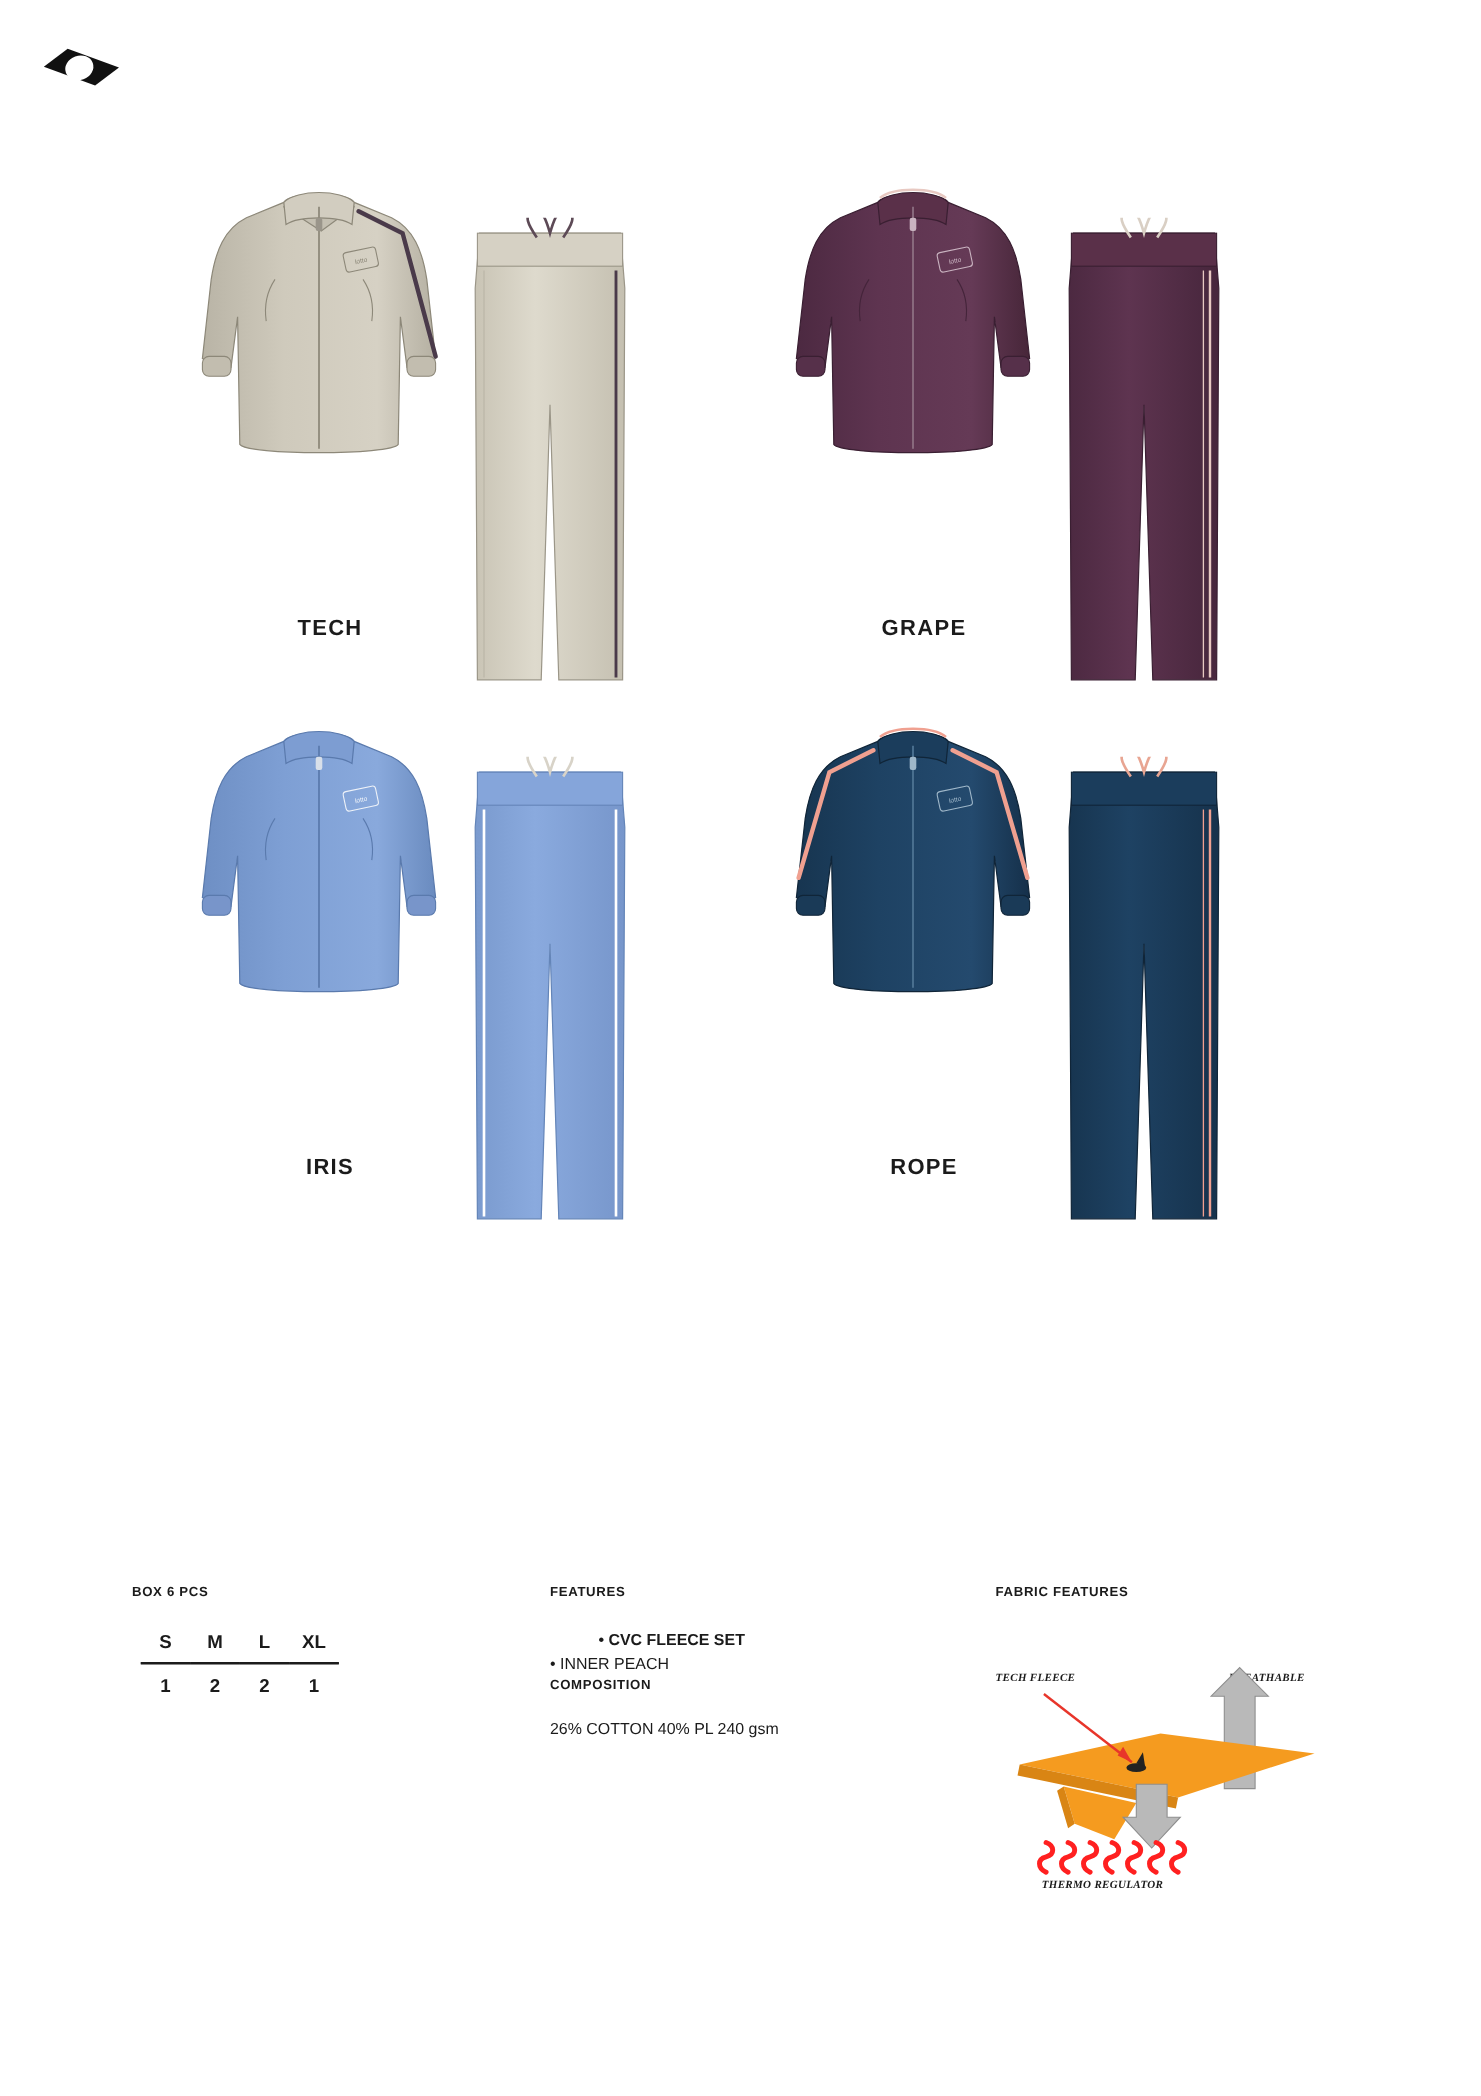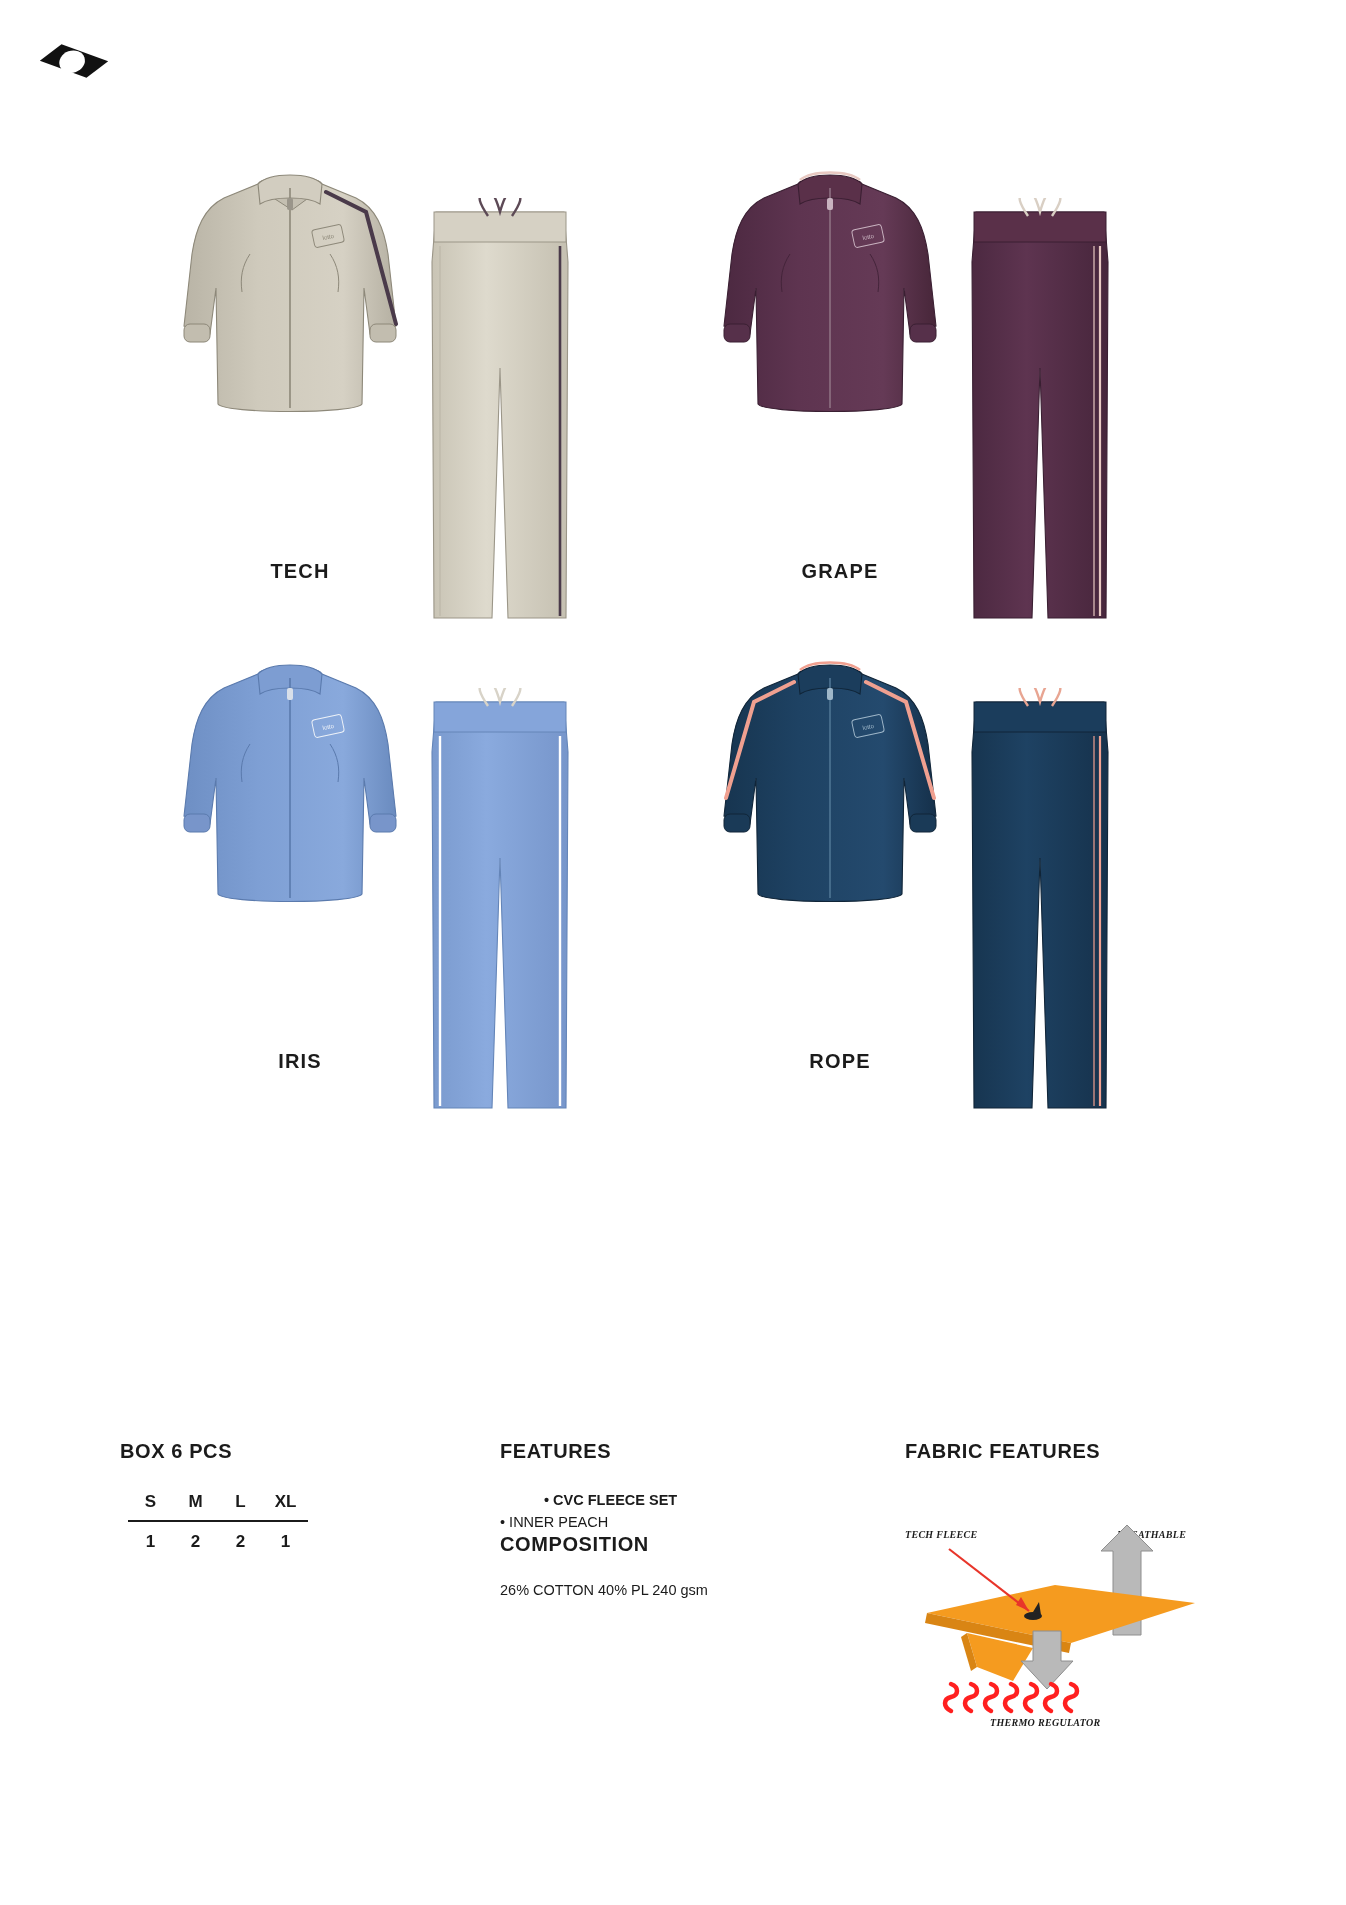--- a/index.html
+++ b/index.html
@@ -73,21 +73,21 @@
   
   .info {
     position: absolute;
     left: 0;
     top: 1440px;
     width: 1346px;
     height: 400px;
   }
   .info h3 {
     margin: 0 0 26px 0;
-    font-size: 20px;
+    font-size: 12px;
     font-weight: bold;
     letter-spacing: 0.6px;
     color: #1b1b1b;
   }
   .col-box   { position: absolute; left: 120px; top: 0; width: 260px; }
   .col-feat  { position: absolute; left: 500px; top: 0; width: 300px; }
   .col-fab   { position: absolute; left: 905px; top: 0; width: 360px; }
 
   table.sizes {
     border-collapse: collapse;
@@ -129,21 +129,21 @@
     font-size: 10px;
     font-style: italic;
     font-weight: bold;
     letter-spacing: 0.3px;
     color: #1b1b1b;
     white-space: nowrap;
     font-family: Liberation Serif, serif;
   }
   .lbl-tech   { left: 0px;   top: 44px; }
   .lbl-breath { left: 212px; top: 44px; }
-  .lbl-thermo { left: 42px;  top: 232px; margin-left: 43px; }
+  .lbl-thermo { left: 42px;  top: 232px; }
 </style>
 </head>
 <body>
 
 <div class="logo">
   <svg viewBox="0 0 96 74" width="96" height="74" aria-hidden="true">
     <g transform="translate(48,37) rotate(-20)">
       <path d="M -32 -12 L -6 -20 L 32 12 L 6 20 Z" fill="#111111"></path>
       <ellipse cx="-2" cy="0" rx="13" ry="11" fill="#ffffff"></ellipse>
     </g>

